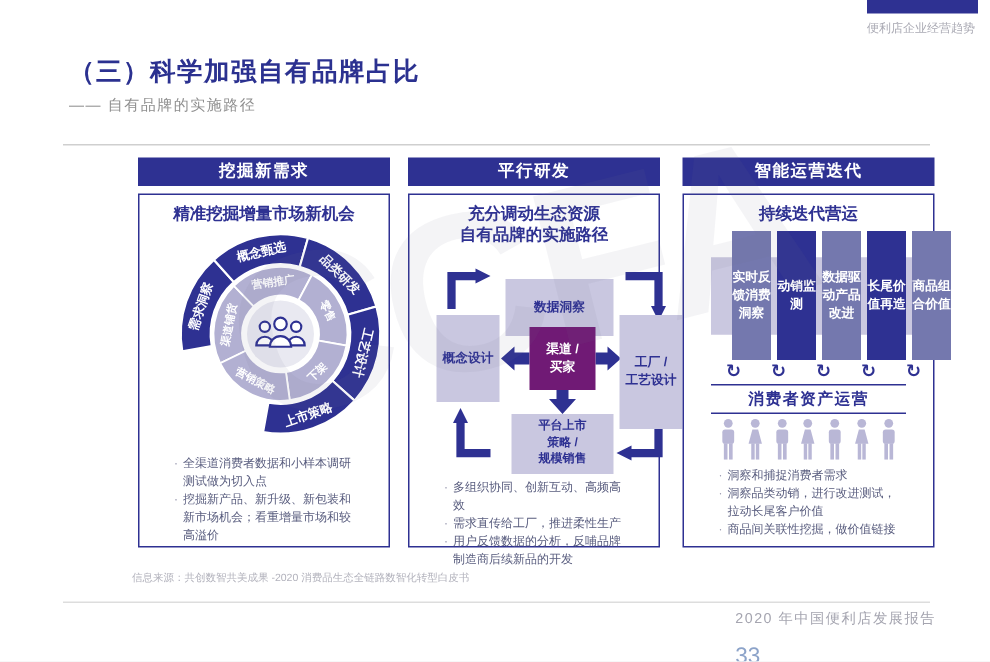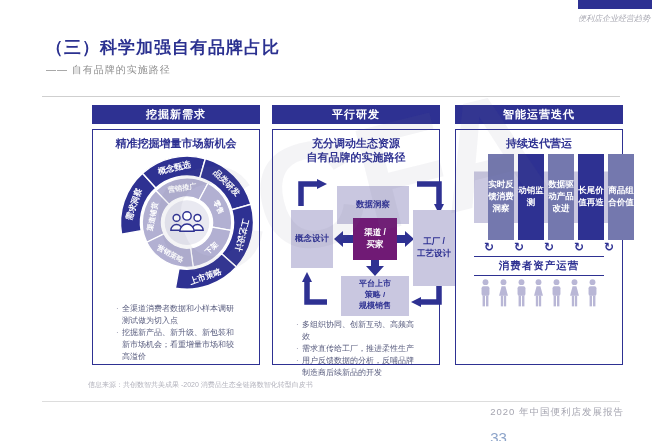--- a/index.html
+++ b/index.html
@@ -1,20 +1,20 @@
 <!DOCTYPE html>
 <html><head>
 <meta charset="utf-8">
 <style>
   html,body{margin:0;padding:0;background:#f2f2f2;}
   .slide{position:relative;width:660px;height:441px;background:#ffffff;overflow:hidden;
          font-family:"Liberation Sans","DejaVu Sans",sans-serif;}
   
   .corner-bar{position:absolute;top:0;left:578px;width:74px;height:9px;background:#2e3192;}
-  .corner-tag{position:absolute;top:13px;right:10px;font-size:8px;color:#a9a9b3;font-style:italic;}
+  .corner-tag{position:absolute;top:13px;right:10px;font-size:8px;color:#a9a9b3;}
   .title{position:absolute;left:46px;top:36px;font-size:17px;font-weight:bold;color:#2b3190;letter-spacing:1px;}
   .subtitle{position:absolute;left:46px;top:63px;font-size:10px;color:#8f8f8f;letter-spacing:1px;text-align:center;}
   .top-rule{position:absolute;top:96px;left:42px;width:578px;border-top:1px solid #cfcfcf;}
   .watermark{position:absolute;left:150px;top:100px;font-size:150px;font-weight:bold;
              color:rgba(120,120,140,0.08);transform:rotate(-14deg);letter-spacing:-4px;pointer-events:none;z-index:5;}
   
   .col{position:absolute;top:105px;width:168px;}
   .col-1{left:92px}.col-2{left:272px}.col-3{left:455px}
   .col-header{height:19px;background:#2e3192;color:#fff;font-size:11px;font-weight:bold;
               text-align:center;line-height:19px;letter-spacing:1px;}
@@ -252,20 +252,25 @@
             <rect x="10.6" y="26" width="3.6" height="17"></rect>
           </svg>
         <svg class="person-svg" viewBox="0 0 20 44">
             <circle cx="10" cy="5" r="4.6"></circle>
             <rect x="3.8" y="11.5" width="12.4" height="15" rx="3"></rect>
             <rect x="5.4" y="26" width="3.8" height="17"></rect>
             <rect x="10.8" y="26" width="3.8" height="17"></rect>
           </svg>
       </div>
 
+      <ul class="bullets">
+        <li>洞察和捕捉消费者需求</li>
+        <li>洞察品类动销，进行改进测试，拉动长尾客户价值</li>
+        <li>商品间关联性挖掘，做价值链接</li>
+      </ul>
     </div>
   </div>
 
   <div class="source">信息来源：共创数智共美成果 -2020 消费品生态全链路数智化转型白皮书</div>
   <div class="bottom-rule"></div>
   <div class="footer-right">
     <span class="report-title">2020 年中国便利店发展报告</span>
     <span class="page-num">33</span>
   </div>
 

